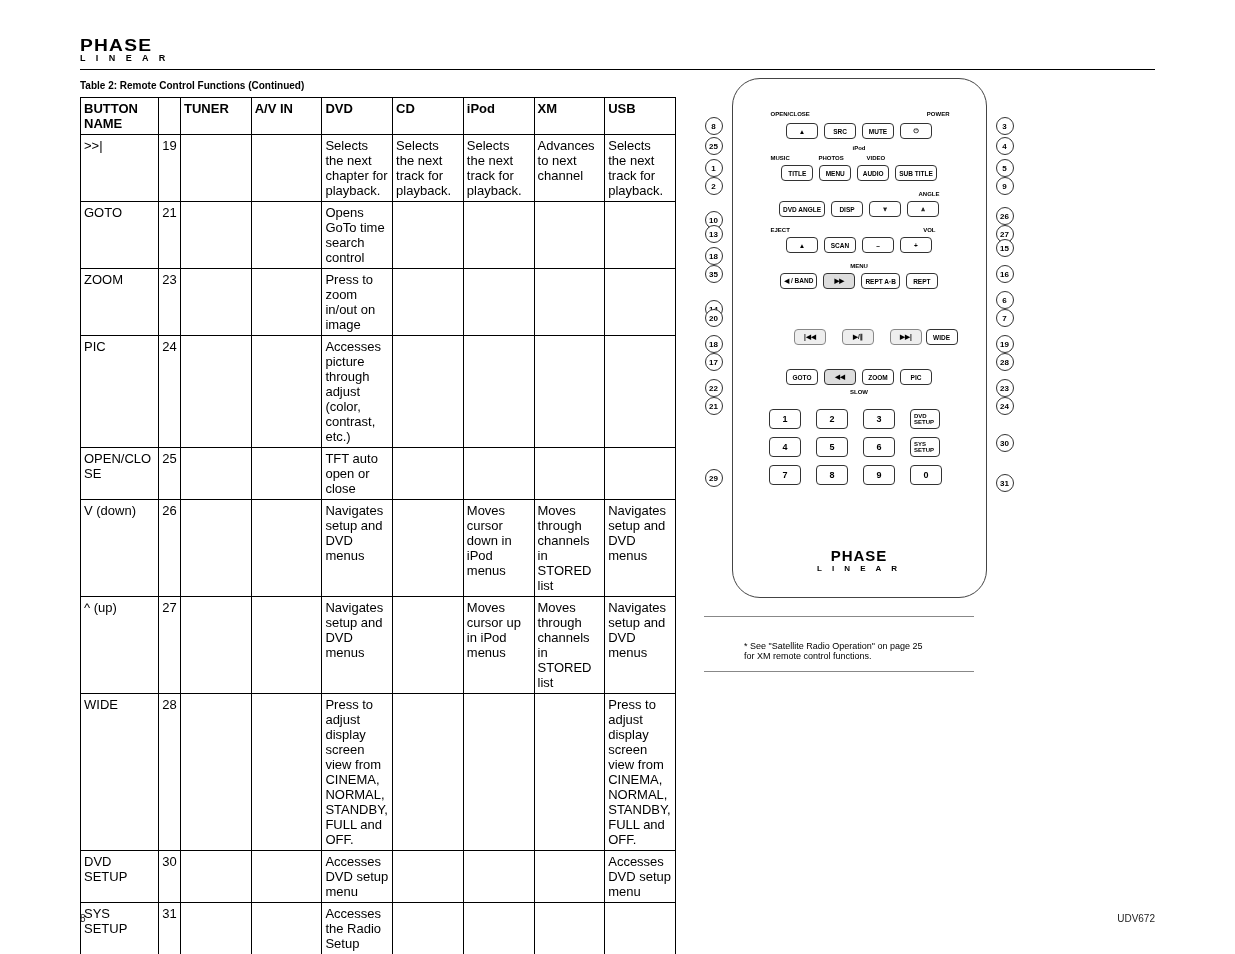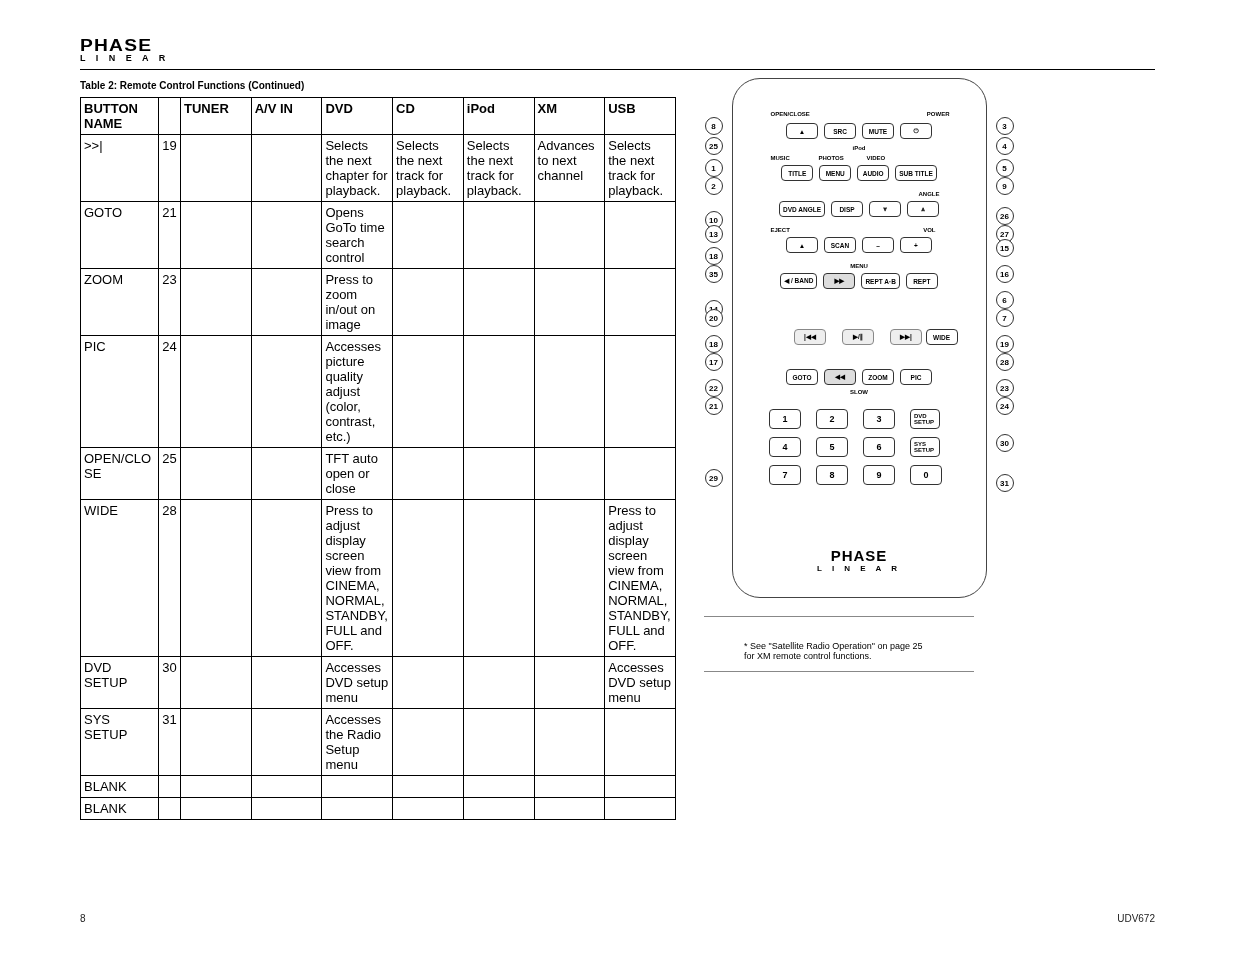--- a/index.html
+++ b/index.html
@@ -199,36 +199,58 @@
               <td></td>
               <td></td>
               <td></td>
               <td></td>
             </tr>
             <tr>
               <td>PIC</td>
               <td style="text-align: center;">24</td>
               <td></td>
               <td></td>
-              <td>Accesses picture quality adjust (color, contrast, etc.)</td>
+              <td>Accesses picture through adjust (color, contrast, etc.)</td>
               <td></td>
               <td></td>
               <td></td>
               <td></td>
             </tr>
             <tr>
               <td>OPEN/CLOSE</td>
               <td style="text-align: center;">25</td>
               <td></td>
               <td></td>
               <td>TFT auto open or close</td>
               <td></td>
               <td></td>
               <td></td>
               <td></td>
+            </tr>
+            <tr>
+              <td>V (down)</td>
+              <td style="text-align: center;">26</td>
+              <td></td>
+              <td></td>
+              <td>Navigates setup and DVD menus</td>
+              <td></td>
+              <td>Moves cursor down in iPod menus</td>
+              <td>Moves through channels in STORED list</td>
+              <td>Navigates setup and DVD menus</td>
+            </tr>
+            <tr>
+              <td>^ (up)</td>
+              <td style="text-align: center;">27</td>
+              <td></td>
+              <td></td>
+              <td>Navigates setup and DVD menus</td>
+              <td></td>
+              <td>Moves cursor up in iPod menus</td>
+              <td>Moves through channels in STORED list</td>
+              <td>Navigates setup and DVD menus</td>
             </tr>
             <tr>
               <td>WIDE</td>
               <td style="text-align: center;">28</td>
               <td></td>
               <td></td>
               <td>Press to adjust display screen view from CINEMA, NORMAL, STANDBY, FULL and OFF.</td>
               <td></td>
               <td></td>
               <td></td>

